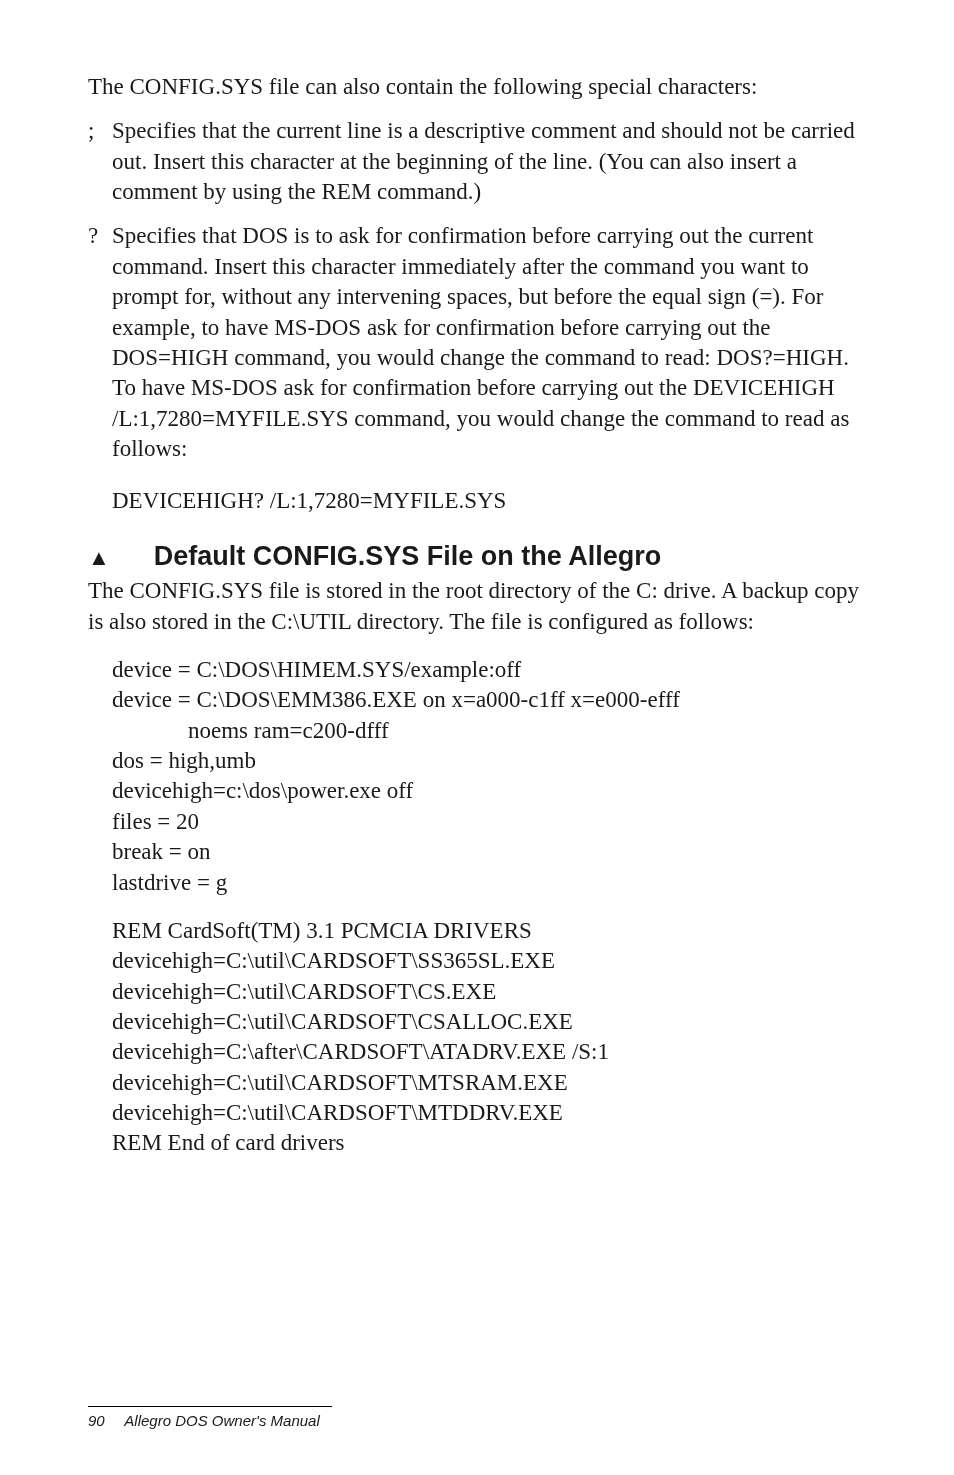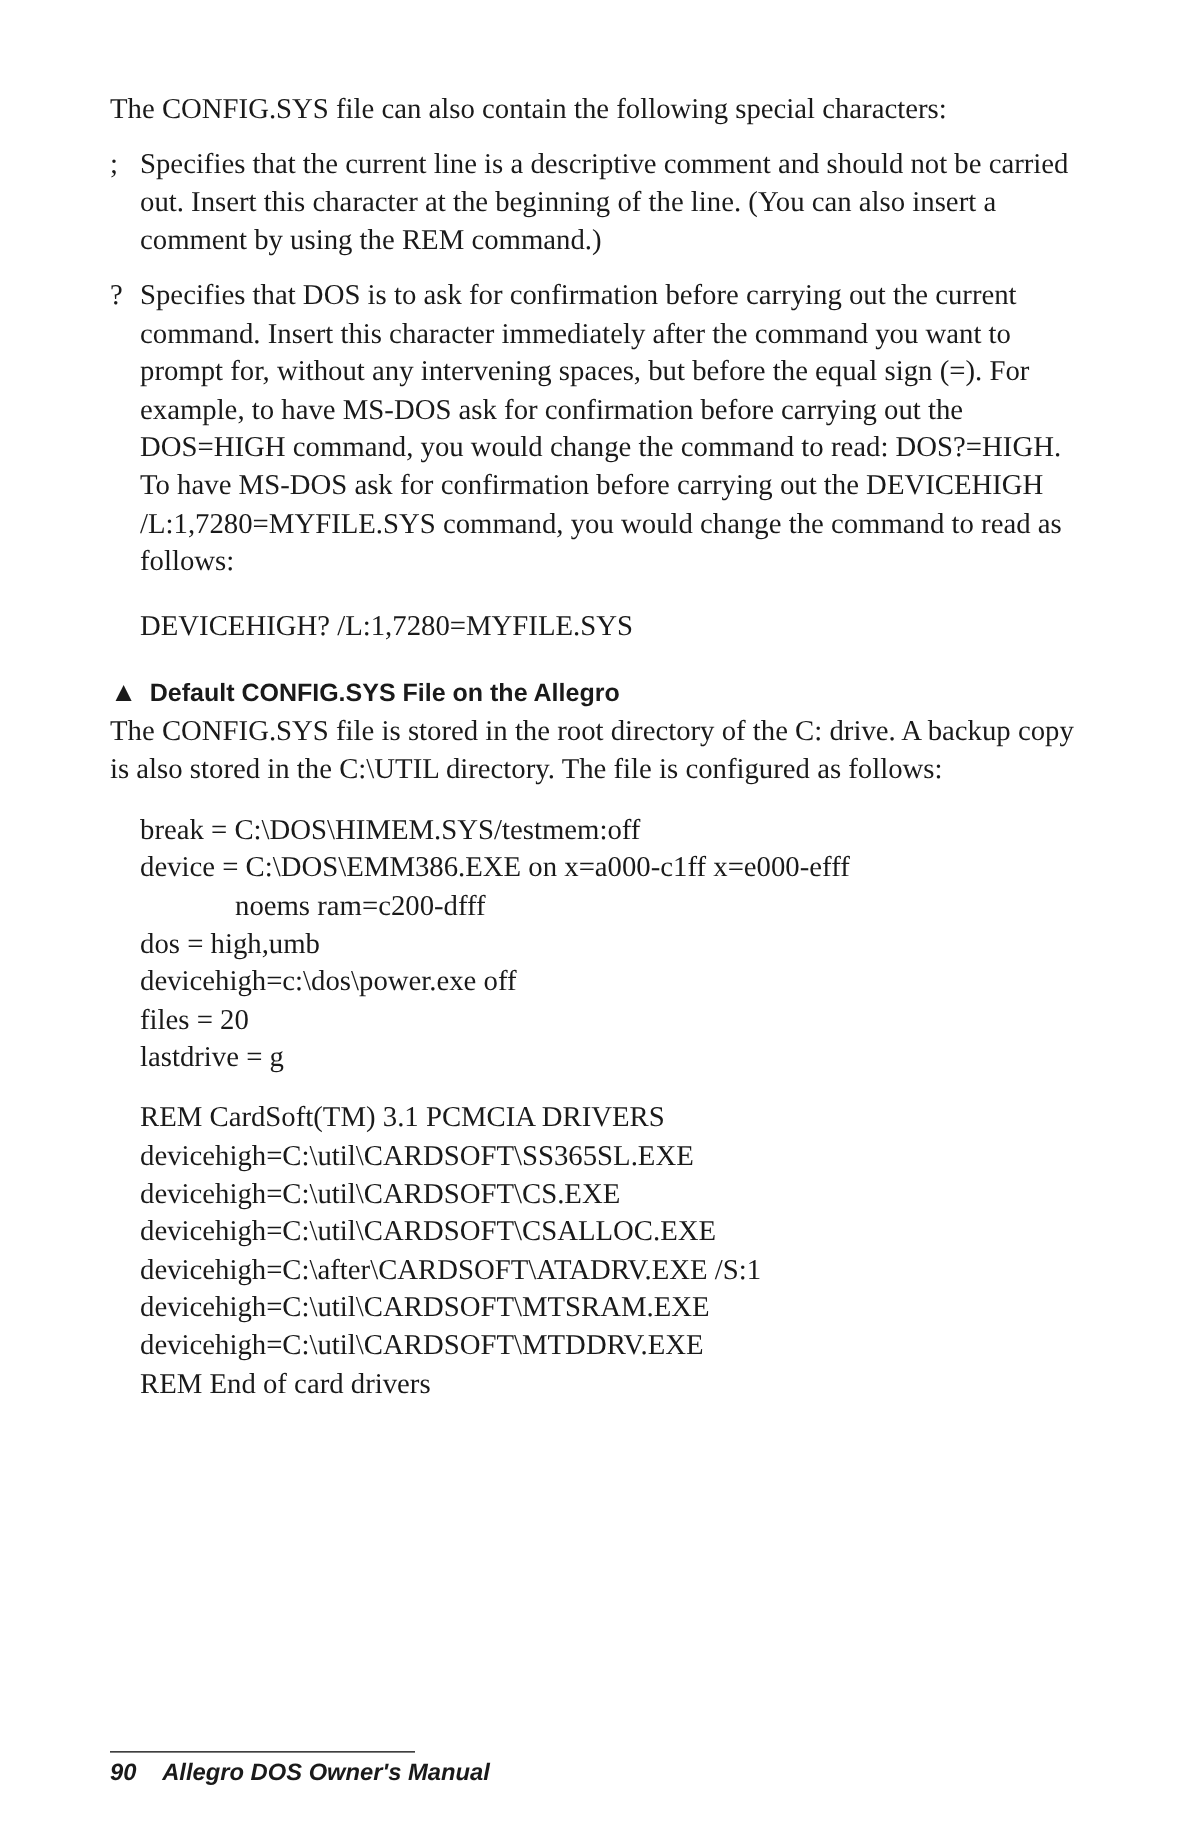--- a/index.html
+++ b/index.html
@@ -16,40 +16,40 @@
   }
   .block { margin-bottom: 14px; }
   .dl-item { display: flex; margin-bottom: 14px; }
   .dl-term { width: 24px; flex-shrink: 0; }
   .dl-def { flex: 1; }
   .heading-row { display: flex; align-items: baseline; margin-top: 22px; margin-bottom: 2px; }
   .triangle { font-size: 22px; margin-right: 10px; }
   .heading {
     font-family: Arial, Helvetica, sans-serif;
     font-weight: bold;
-    font-size: 20px;
+    font-size: 27px;
+    margin-left: 34px;
   }
   .code-block { margin-left: 24px; margin-top: 18px; margin-bottom: 18px; }
   .code-block .line { }
   .code-block .line-indent { margin-left: 76px; }
   .footer {
     position: absolute;
     left: 88px;
     bottom: 44px;
   }
   .footer-rule {
     border-top: 1px solid #000;
     width: 244px;
     margin-bottom: 4px;
   }
   .footer-text {
     font-family: Arial, Helvetica, sans-serif;
     font-style: italic;
-    font-size: 19px;
-    font-weight: bold;
+    font-size: 15px;
   }
   .footer-page {
     font-style: italic;
     margin-right: 16px;
   }
 </style>
 </head>
 <body>
 
 <div class="block">The CONFIG.SYS file can also contain the following special characters:</div>
@@ -68,26 +68,27 @@
 </div>
 
 <div class="heading-row">
   <span class="triangle">▲</span>
   <span class="heading">Default CONFIG.SYS File on the Allegro</span>
 </div>
 
 <div class="block">The CONFIG.SYS file is stored in the root directory of the C: drive. A backup copy is also stored in the C:\UTIL directory. The file is configured as follows:</div>
 
 <div class="code-block">
-  <div class="line">break = C:\DOS\HIMEM.SYS/testmem:off</div>
+  <div class="line">device = C:\DOS\HIMEM.SYS/example:off</div>
   <div class="line">device = C:\DOS\EMM386.EXE on x=a000-c1ff x=e000-efff</div>
   <div class="line line-indent">noems ram=c200-dfff</div>
   <div class="line">dos = high,umb</div>
   <div class="line">devicehigh=c:\dos\power.exe off</div>
   <div class="line">files = 20</div>
+  <div class="line">break = on</div>
   <div class="line">lastdrive = g</div>
 </div>
 
 <div class="code-block">
   <div class="line">REM CardSoft(TM) 3.1 PCMCIA DRIVERS</div>
   <div class="line">devicehigh=C:\util\CARDSOFT\SS365SL.EXE</div>
   <div class="line">devicehigh=C:\util\CARDSOFT\CS.EXE</div>
   <div class="line">devicehigh=C:\util\CARDSOFT\CSALLOC.EXE</div>
   <div class="line">devicehigh=C:\after\CARDSOFT\ATADRV.EXE /S:1</div>
   <div class="line">devicehigh=C:\util\CARDSOFT\MTSRAM.EXE</div>

